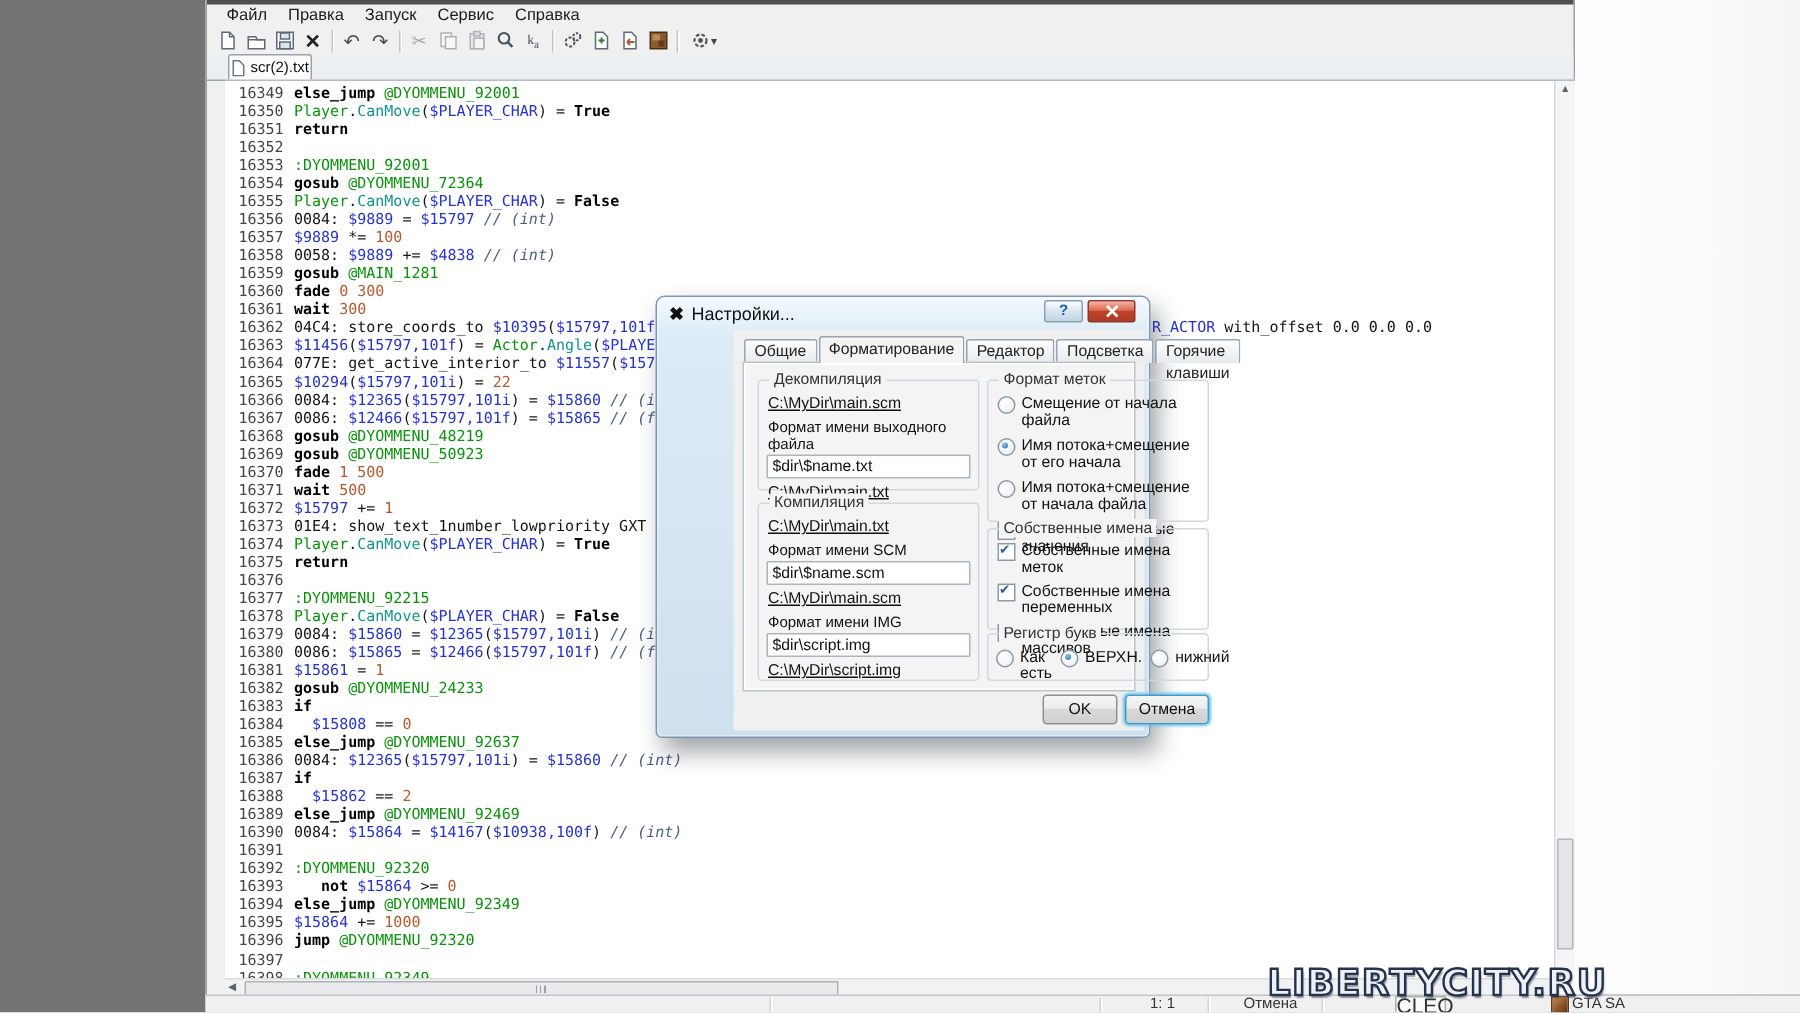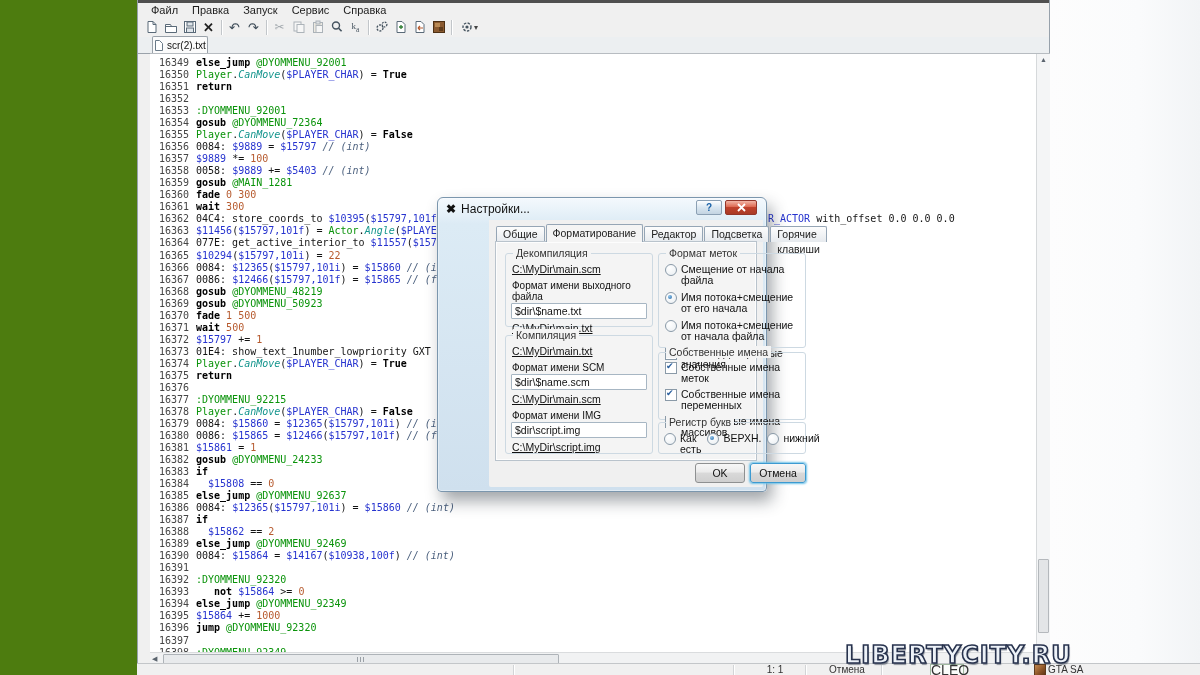--- a/index.html
+++ b/index.html
@@ -1,17 +1,17 @@
 <!DOCTYPE html>
 <html><head>
 <meta charset="utf-8">
 <style>
   html,body{margin:0;padding:0;}
   .canvas{position:relative;width:1200px;height:675px;overflow:hidden;
-    background:#4d7c0f;font-family:"Liberation Sans",sans-serif;-webkit-font-smoothing:antialiased;}
+    background:#737373;font-family:"Liberation Sans",sans-serif;-webkit-font-smoothing:antialiased;}
   .page-right{position:absolute;left:1050px;top:0;width:150px;height:663px;
     background:linear-gradient(90deg,#fdfdfd 0,#fafbfc 60%,#f2f4f6 100%);}
   
   .app{position:absolute;left:137px;top:0;width:913px;height:675px;background:#f0f0f0;
     border-left:1px solid #97a1ab;border-right:1px solid #97a1ab;box-sizing:border-box;}
   .top-strip{height:3px;background:#4f4f4f;}
   .menubar{height:14px;display:flex;align-items:center;padding-left:6px;font-size:11px;color:#1c1c1c;}
   .menu-item{padding:0 7px;cursor:default;}
   .toolbar{height:20px;display:flex;align-items:center;padding-left:4px;}
   .tool-btn{width:19px;height:18px;display:flex;align-items:center;justify-content:center;}
@@ -26,21 +26,21 @@
   .editor{position:absolute;left:12px;top:53px;width:900px;height:610px;background:#fff;
     overflow:hidden;border-top:1px solid #b7bcc1;}
   .code-host{position:absolute;left:0;top:3px;right:13px;bottom:11px;overflow:hidden;}
   .code-line{position:relative;height:12.04px;white-space:pre;
     font-family:"DejaVu Sans Mono","Liberation Mono",monospace;font-size:10px;line-height:12.04px;}
   .lnum{display:inline-block;width:46px;box-sizing:border-box;padding-left:9px;color:#454545;}
   .tail{position:absolute;top:0;}
   .tk-k{color:#000;font-weight:bold;}
   .tk-lbl{color:#0a930a;}
   .tk-cls{color:#0a930a;}
-  .tk-mth{color:#12948c;font-style:italic;}
+  .tk-mth{color:#12948c;}
   .tk-v{color:#2633cf;}
   .tk-n{color:#b65a2e;}
   .tk-c{color:#4a5f7d;font-style:italic;}
   .tk-p{color:#141414;}
   .vscroll{position:absolute;right:0;top:0;width:13px;bottom:11px;background:#f4f5f6;border-left:1px solid #d6d9db;}
   .vthumb{position:absolute;left:1px;right:1px;top:505px;height:72px;background:#e3e5e7;border:1px solid #b4b8bc;border-radius:1px;}
   .sbarrow{position:absolute;font-size:7px;color:#5a646e;width:100%;text-align:center;line-height:11px;}
   .hscroll{position:absolute;left:0;right:13px;bottom:0;height:11px;background:#f1f2f3;border-top:1px solid #dadcde;}
   .hthumb{position:absolute;left:13px;top:1px;width:394px;height:9px;background:#e8eaec;border:1px solid #aeb3b8;border-radius:1px;}
   .hthumb:after{content:"";position:absolute;left:50%;top:2px;margin-left:-4px;width:8px;height:5px;
@@ -215,21 +215,21 @@
       <div class="code-host">
           <div class="code-line"><span class="lnum">16349</span><span class="ltext"><span class="tk-k">else_jump </span><span class="tk-lbl">@DYOMMENU_92001</span></span></div>
           <div class="code-line"><span class="lnum">16350</span><span class="ltext"><span class="tk-cls">Player</span><span class="tk-p">.</span><span class="tk-mth">CanMove</span><span class="tk-p">(</span><span class="tk-v">$PLAYER_CHAR</span><span class="tk-p">) = </span><span class="tk-k">True</span></span></div>
           <div class="code-line"><span class="lnum">16351</span><span class="ltext"><span class="tk-k">return</span></span></div>
           <div class="code-line"><span class="lnum">16352</span><span class="ltext"></span></div>
           <div class="code-line"><span class="lnum">16353</span><span class="ltext"><span class="tk-lbl">:DYOMMENU_92001</span></span></div>
           <div class="code-line"><span class="lnum">16354</span><span class="ltext"><span class="tk-k">gosub </span><span class="tk-lbl">@DYOMMENU_72364</span></span></div>
           <div class="code-line"><span class="lnum">16355</span><span class="ltext"><span class="tk-cls">Player</span><span class="tk-p">.</span><span class="tk-mth">CanMove</span><span class="tk-p">(</span><span class="tk-v">$PLAYER_CHAR</span><span class="tk-p">) = </span><span class="tk-k">False</span></span></div>
           <div class="code-line"><span class="lnum">16356</span><span class="ltext"><span class="tk-p">0084: </span><span class="tk-v">$9889</span><span class="tk-p"> = </span><span class="tk-v">$15797</span><span class="tk-p"> </span><span class="tk-c">// (int)</span></span></div>
           <div class="code-line"><span class="lnum">16357</span><span class="ltext"><span class="tk-v">$9889</span><span class="tk-p"> *= </span><span class="tk-n">100</span></span></div>
-          <div class="code-line"><span class="lnum">16358</span><span class="ltext"><span class="tk-p">0058: </span><span class="tk-v">$9889</span><span class="tk-p"> += </span><span class="tk-v">$5403</span><span class="tk-p"> </span><span class="tk-c">// (int)</span></span></div>
+          <div class="code-line"><span class="lnum">16358</span><span class="ltext"><span class="tk-p">0058: </span><span class="tk-v">$9889</span><span class="tk-p"> += </span><span class="tk-v">$4838</span><span class="tk-p"> </span><span class="tk-c">// (int)</span></span></div>
           <div class="code-line"><span class="lnum">16359</span><span class="ltext"><span class="tk-k">gosub </span><span class="tk-lbl">@MAIN_1281</span></span></div>
           <div class="code-line"><span class="lnum">16360</span><span class="ltext"><span class="tk-k">fade </span><span class="tk-n">0</span><span class="tk-p"> </span><span class="tk-n">300</span></span></div>
           <div class="code-line"><span class="lnum">16361</span><span class="ltext"><span class="tk-k">wait </span><span class="tk-n">300</span></span></div>
           <div class="code-line"><span class="lnum">16362</span><span class="ltext"><span class="tk-p">04C4: store_coords_to </span><span class="tk-v">$10395</span><span class="tk-p">(</span><span class="tk-v">$15797,101f</span><span class="tk-p">)</span></span><span class="tail" style="left: 618px;"><span class="tk-v">R_ACTOR</span><span class="tk-p"> with_offset </span><span class="tk-p">0.0 0.0 0.0</span></span></div>
           <div class="code-line"><span class="lnum">16363</span><span class="ltext"><span class="tk-v">$11456</span><span class="tk-p">(</span><span class="tk-v">$15797,101f</span><span class="tk-p">) = </span><span class="tk-cls">Actor</span><span class="tk-p">.</span><span class="tk-mth">Angle</span><span class="tk-p">(</span><span class="tk-v">$PLAYER</span></span></div>
           <div class="code-line"><span class="lnum">16364</span><span class="ltext"><span class="tk-p">077E: get_active_interior_to </span><span class="tk-v">$11557</span><span class="tk-p">(</span><span class="tk-v">$1579</span></span></div>
           <div class="code-line"><span class="lnum">16365</span><span class="ltext"><span class="tk-v">$10294</span><span class="tk-p">(</span><span class="tk-v">$15797,101i</span><span class="tk-p">) = </span><span class="tk-n">22</span></span></div>
           <div class="code-line"><span class="lnum">16366</span><span class="ltext"><span class="tk-p">0084: </span><span class="tk-v">$12365</span><span class="tk-p">(</span><span class="tk-v">$15797,101i</span><span class="tk-p">) = </span><span class="tk-v">$15860</span><span class="tk-p"> </span><span class="tk-c">// (int)</span></span></div>
           <div class="code-line"><span class="lnum">16367</span><span class="ltext"><span class="tk-p">0086: </span><span class="tk-v">$12466</span><span class="tk-p">(</span><span class="tk-v">$15797,101f</span><span class="tk-p">) = </span><span class="tk-v">$15865</span><span class="tk-p"> </span><span class="tk-c">// (float)</span></span></div>
           <div class="code-line"><span class="lnum">16368</span><span class="ltext"><span class="tk-k">gosub </span><span class="tk-lbl">@DYOMMENU_48219</span></span></div>

